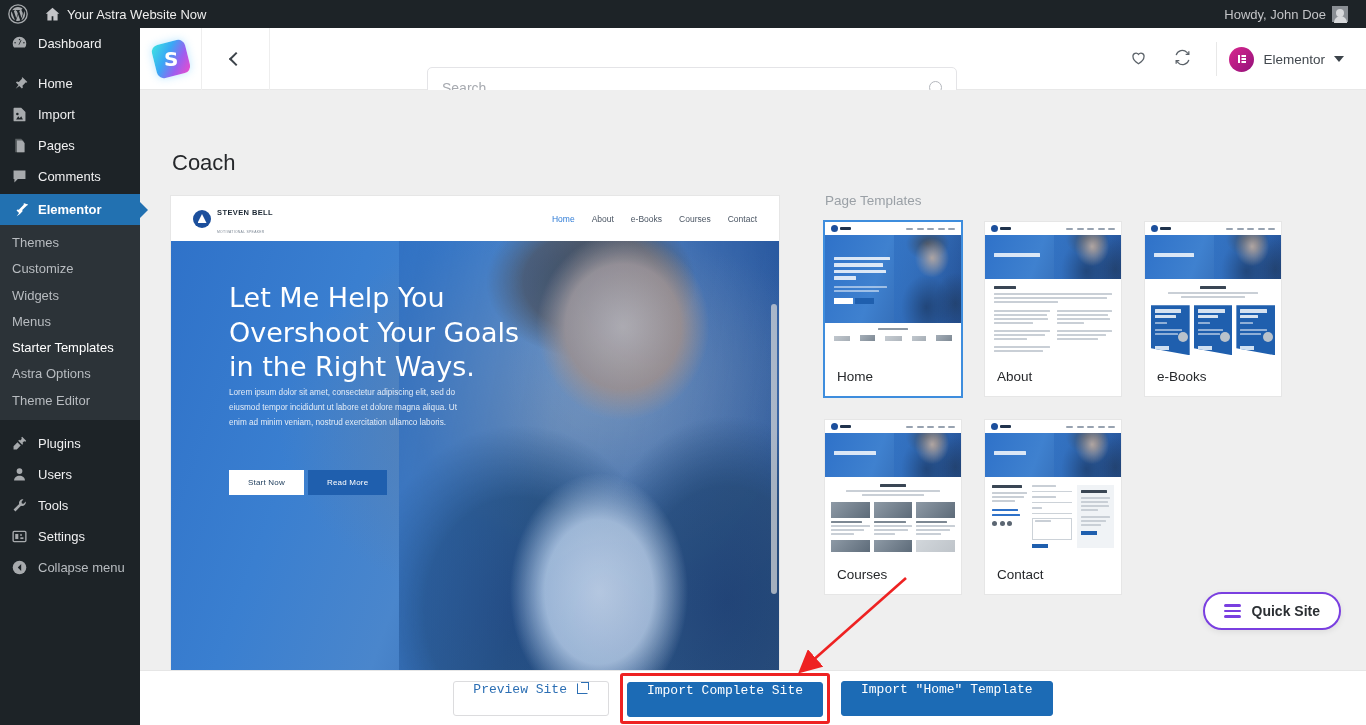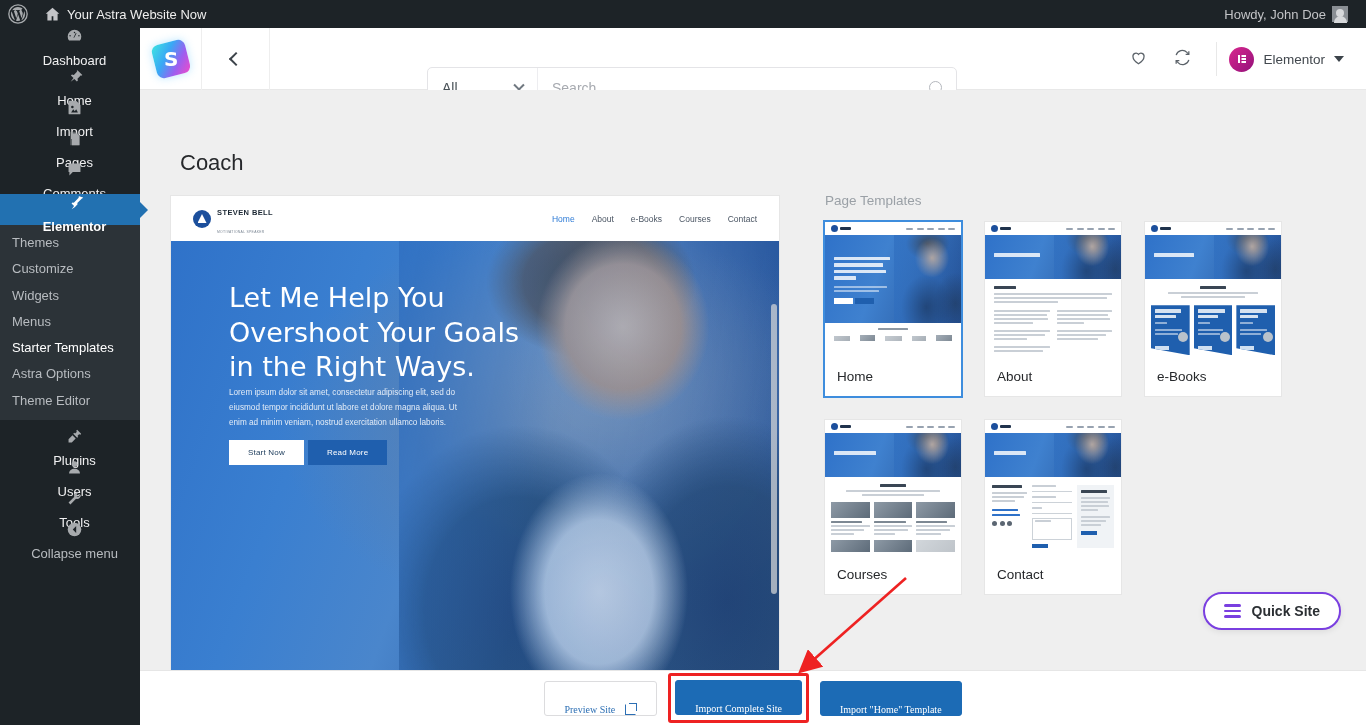--- a/index.html
+++ b/index.html
@@ -32,21 +32,21 @@
     border-radius: 7px 7px 0 0; background: #d6d8da;
   }
 
   
   #adminmenu {
     position: absolute; top: 28px; left: 0; width: 140px; height: 697px;
     background: #1d2327; color: #f0f0f1; font-size: 13px; z-index: 60;
   }
   .menu-top {
     display: flex; align-items: center; height: 31px; padding: 0 0 0 9px;
-    color: #f0f0f1; gap: 9px; position: relative; flex-direction: column;
+    color: #f0f0f1; gap: 9px; position: relative;
   }
   .menu-top.first { margin-bottom: 9px; }
   .menu-top .mi { width: 20px; display: flex; align-items: center; justify-content: center; }
   .menu-top .mi svg { width: 17px; height: 17px; fill: #a7aaad; display: block; }
   .menu-top .mlabel { font-size: 13px; line-height: 1; }
   .menu-top.current {
     background: #2271b1; color: #fff; font-weight: 600; margin-top: 2px;
   }
   .menu-top.current .mi svg { fill: #fff; }
   .menu-top.current::after {
@@ -124,21 +124,21 @@
     background: linear-gradient(135deg, #d9288f 0%, #93107a 100%);
     display: flex; align-items: center; justify-content: center;
   }
   .elem-badge svg { width: 12px; height: 12px; fill: #fff; }
   .builder-name { font-size: 13.5px; color: #42484e; }
   .tri-dn { width: 0; height: 0; border-left: 5px solid transparent; border-right: 5px solid transparent; border-top: 6px solid #3c434a; }
 
   
   .st-body { position: absolute; top: 62px; left: 0; width: 1226px; height: 608px; background: #efefef; }
 
-  .site-title { position: absolute; left: 40px; top: 60px; font-size: 22px; color: #26282b; font-weight: 400; }
+  .site-title { position: absolute; left: 32px; top: 60px; font-size: 22px; color: #26282b; font-weight: 400; }
 
   
   .preview-frame {
     position: absolute; left: 31px; top: 106px; width: 608px; height: 495px;
     background: #fff; overflow: hidden; box-shadow: 0 0 0 1px #e6e6e6;
   }
   .pv-nav { height: 45px; background: #fff; display: flex; align-items: center; padding: 0 22px; }
   .pv-brand { display: flex; align-items: center; gap: 6px; }
   .pv-brand-dot {
     width: 18px; height: 18px; border-radius: 50%; background: #1c4f9c; position: relative;
@@ -168,21 +168,21 @@
       radial-gradient(ellipse 190px 250px at 82% 80%, #21406c 0%, #2a4c74 46%, rgba(35,70,110,0) 74%);
     mix-blend-mode: normal; opacity: .95;
   }
   .pv-person::after {
     content:""; position:absolute; inset:0;
     background: linear-gradient(100deg, rgba(45,108,190,.72) 0%, rgba(45,108,190,.26) 38%, rgba(30,70,140,.18) 100%);
   }
   .pv-hero-inner { position: absolute; left: 58px; top: 40px; width: 300px; z-index: 3; }
   .pv-h1 { font-size: 27px; line-height: 1.28; color: #fff; font-weight: 400; font-family: "DejaVu Sans", sans-serif; }
   .pv-p { font-size: 8.2px; line-height: 1.85; color: #e3ecf7; width: 248px; }
-  .pv-btns { margin-top: 10px; display: flex; gap: 4px; }
+  .pv-btns { margin-top: 40px; display: flex; gap: 4px; }
   .pv-btn { font-size: 8px; padding: 8px 19px; letter-spacing: .2px; }
   .pv-btn.light { background: #fff; color: #22405f; }
   .pv-btn.dark { background: #1f5fae; color: #fff; }
 
   .pv-scroll {
     position: absolute; right: 2px; top: 108px; width: 6px; height: 290px;
     background: #cfd2d6; border-radius: 3px; opacity: .75;
   }
 
   
@@ -226,23 +226,23 @@
   .mini-btn { background: #1f5fae; height: 4px; }
   .mini-img { background: linear-gradient(135deg,#8e9aa6,#5d6b79); }
 
   
   .st-footer {
     position: absolute; left: 0; bottom: 0; width: 1226px; height: 55px;
     background: #fff; border-top: 1px solid #e6e6e6;
     display: flex; align-items: center; justify-content: center; gap: 11px;
   }
   .btn {
-    height: 35px; display: inline-flex; align-items: flex-end; justify-content: center;
-    font-size: 10px; border-radius: 3px; cursor: pointer; padding: 0 19px;
-    font-family: Liberation Serif, serif;
+    height: 35px; display: inline-flex; align-items: flex-start; justify-content: center;
+    font-size: 13px; border-radius: 3px; cursor: pointer; padding: 0 19px;
+    font-family: Liberation Mono, monospace;
   }
   .btn.ghost { background: #fff; border: 1px solid #dcdcde; color: #2c6fb4; gap: 10px; }
   .btn.primary { background: #1c6bb5; color: #fff; border: 1px solid #1c6bb5; }
   .ext-ic { width: 12px; height: 12px; position: relative; display: inline-block; }
   .ext-ic::before { content:""; position:absolute; left:0; bottom:0; width:9px; height:9px; border:1.4px solid #2c6fb4; border-right-color: transparent; border-top-color: transparent; }
   .ext-ic::after { content:""; position:absolute; right:0; top:0; width:7px; height:7px; border:1.4px solid #2c6fb4; border-left: none; border-bottom: none; }
   .hl-wrap { position: relative; padding: 4px; border: 3px solid #ee2222; border-radius: 3px; }
 
   
   .quick-links {
@@ -366,20 +366,31 @@
     <span class="mlabel">Users</span>
   </div>
   <div class="menu-top">
     <span class="mi">
         <svg viewBox="0 0 20 20">
           <path d="M14.6 2.6a4.4 4.4 0 00-5 5.6L3 14.8 5.2 17l6.6-6.6a4.4 4.4 0 005.6-5l-2.6 2.6-2-.4-.4-2z"></path>
         </svg>
       </span>
     <span class="mlabel">Tools</span>
   </div>
+  <div class="menu-top">
+    <span class="mi">
+        <svg viewBox="0 0 20 20">
+          <rect x="2.5" y="4" width="15" height="12" rx="1.2" fill="none" stroke="#a7aaad" stroke-width="1.6"></rect>
+          <rect x="5" y="7" width="3.6" height="6"></rect>
+          <rect x="11" y="7" width="1.6" height="2.4"></rect>
+          <rect x="11" y="11" width="3.6" height="2"></rect>
+        </svg>
+      </span>
+    <span class="mlabel">Settings</span>
+  </div>
   <div class="menu-top collapse-row">
     <span class="mi">
         <svg viewBox="0 0 20 20">
           <circle cx="10" cy="10" r="8"></circle>
           <path d="M12 6l-4 4 4 4z" fill="#1d2327"></path>
         </svg>
       </span>
     <span class="mlabel">Collapse menu</span>
   </div>
 </div>
@@ -390,24 +401,20 @@
     <div class="st-logo-cell">
       <div class="astra-mark">
           <span>S</span>
         </div>
     </div>
     <div class="st-back-cell">
       <span class="chev-left"></span>
     </div>
 
     <div class="st-searchwrap">
-      <div class="st-filter">
-        <span>All</span>
-        <span class="chev-dn"></span>
-      </div>
       <div class="st-search-field">
         <input type="text" placeholder="Search..." style="">
         <span class="mag"></span>
       </div>
     </div>
 
     <div class="st-top-right">
       <div class="ic-btn">
         <span>
           <svg viewBox="0 0 24 24">

